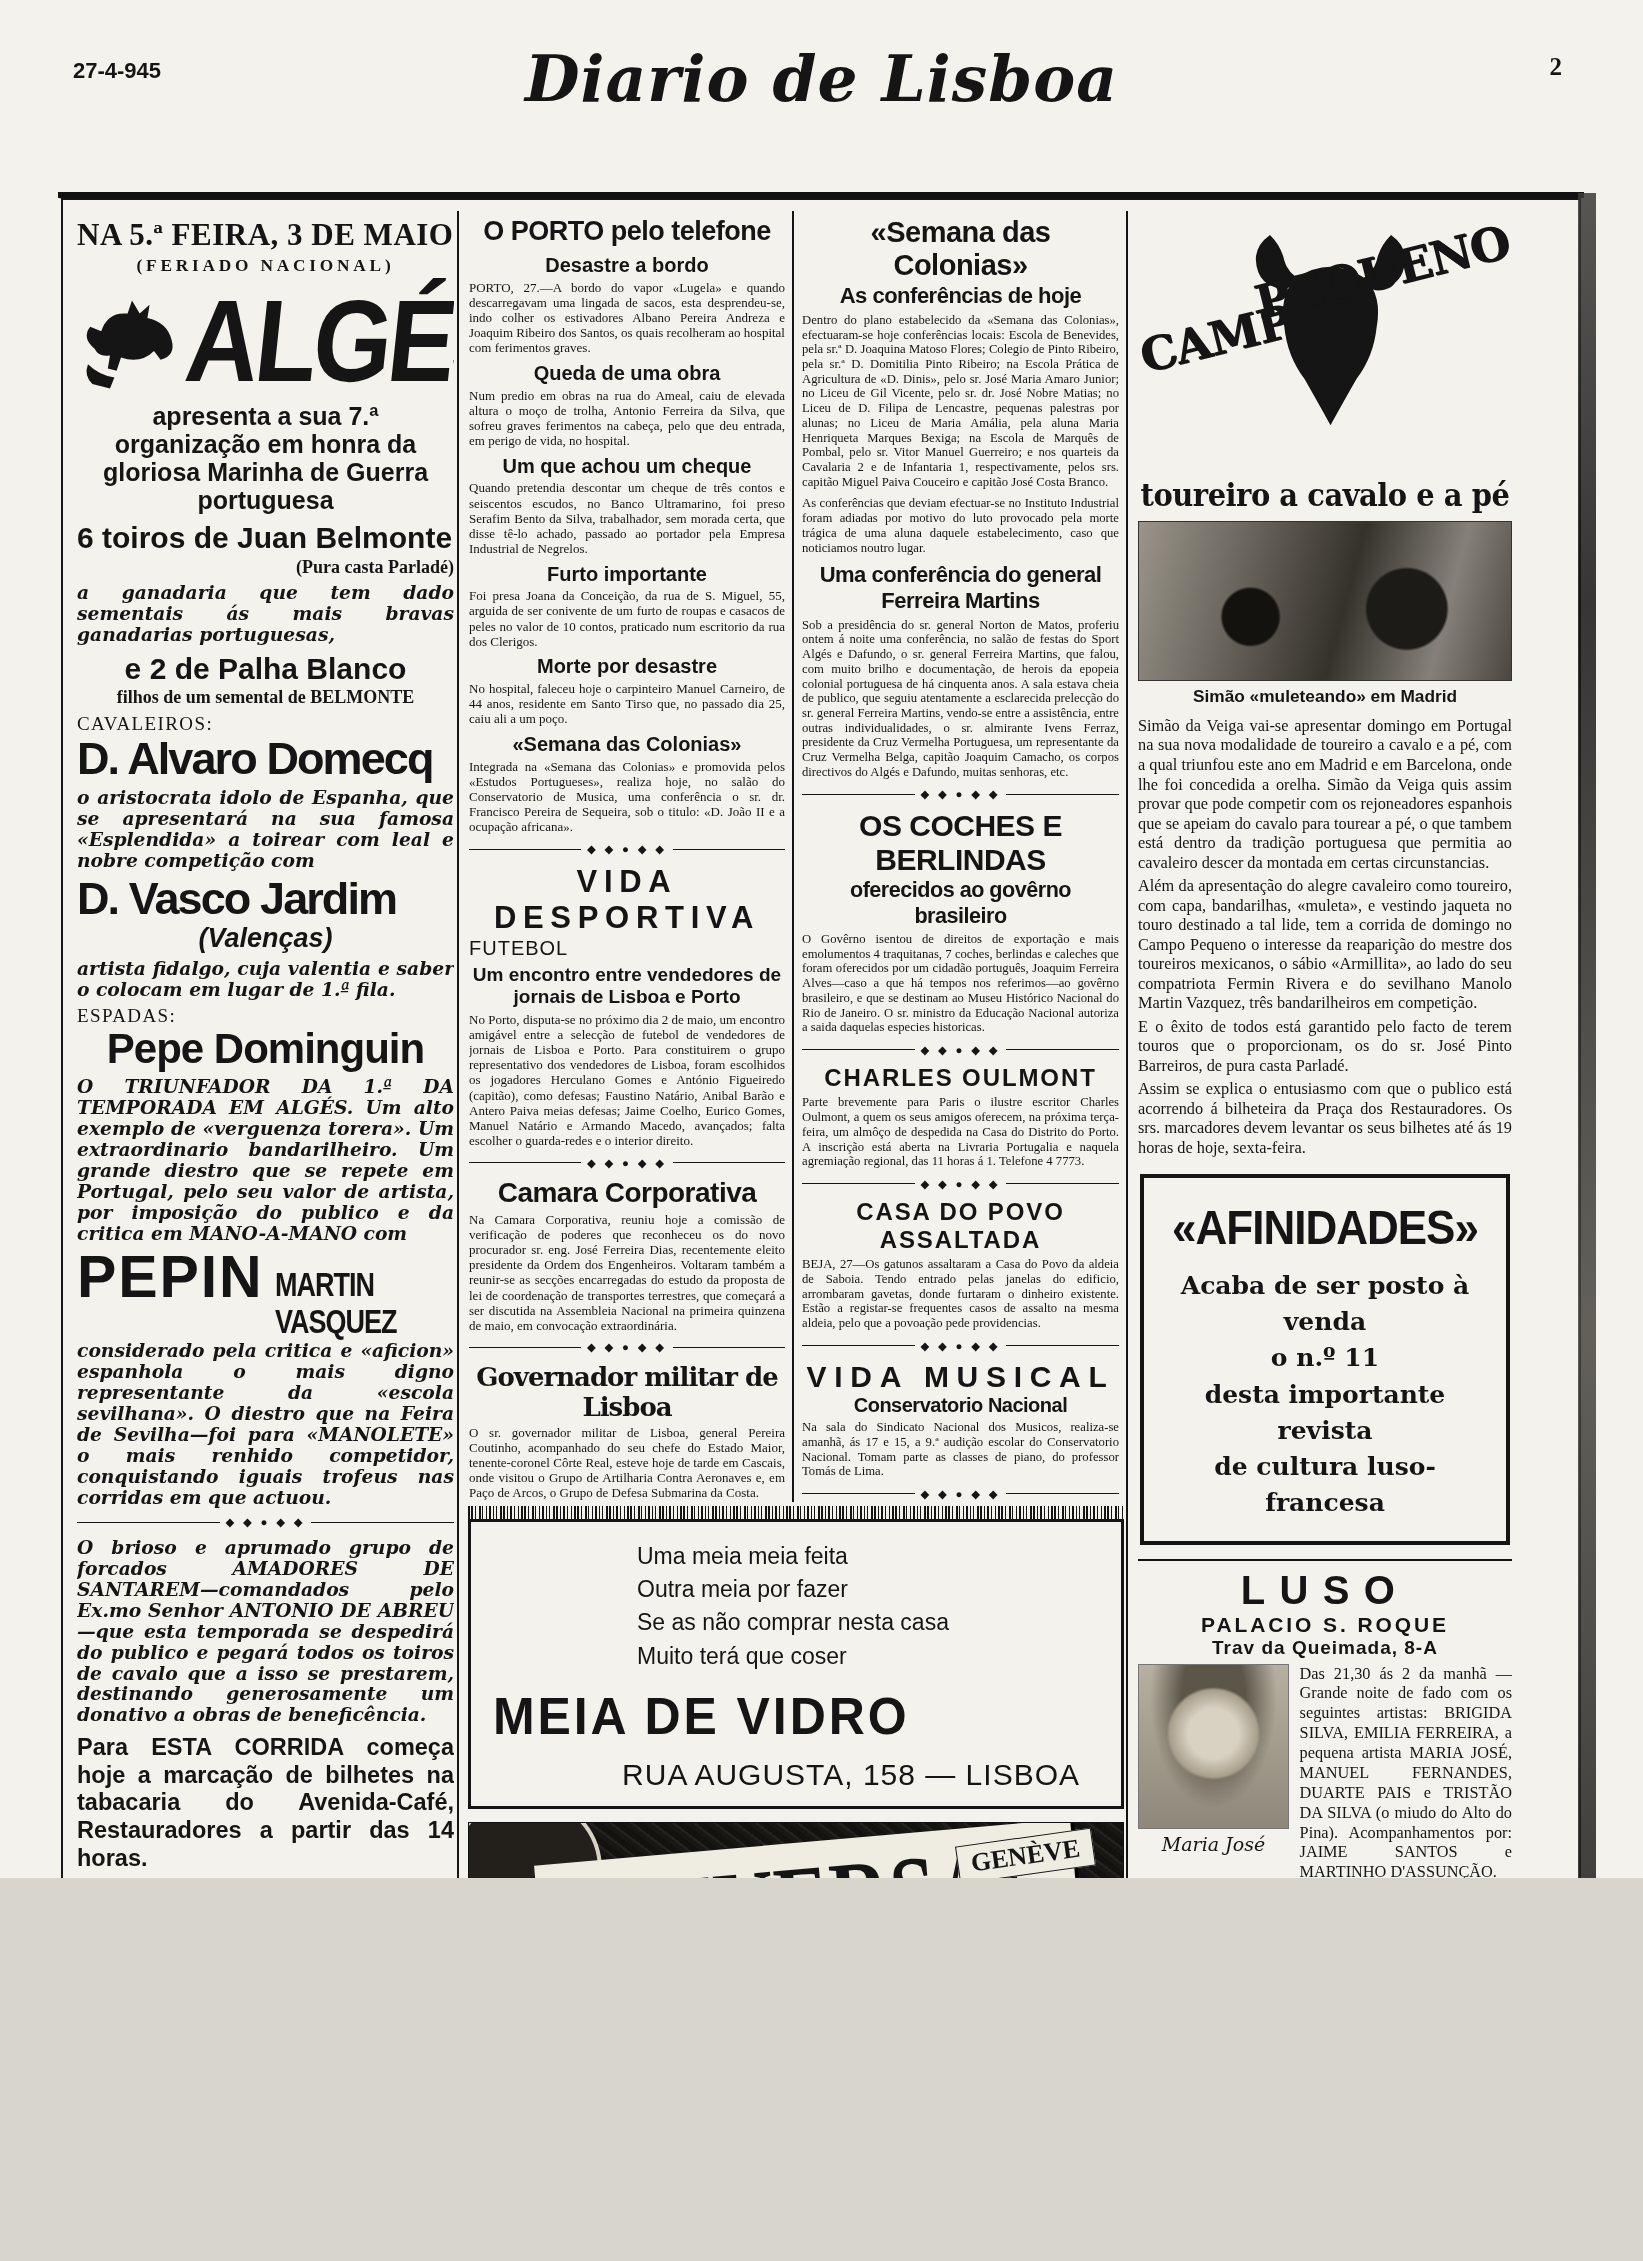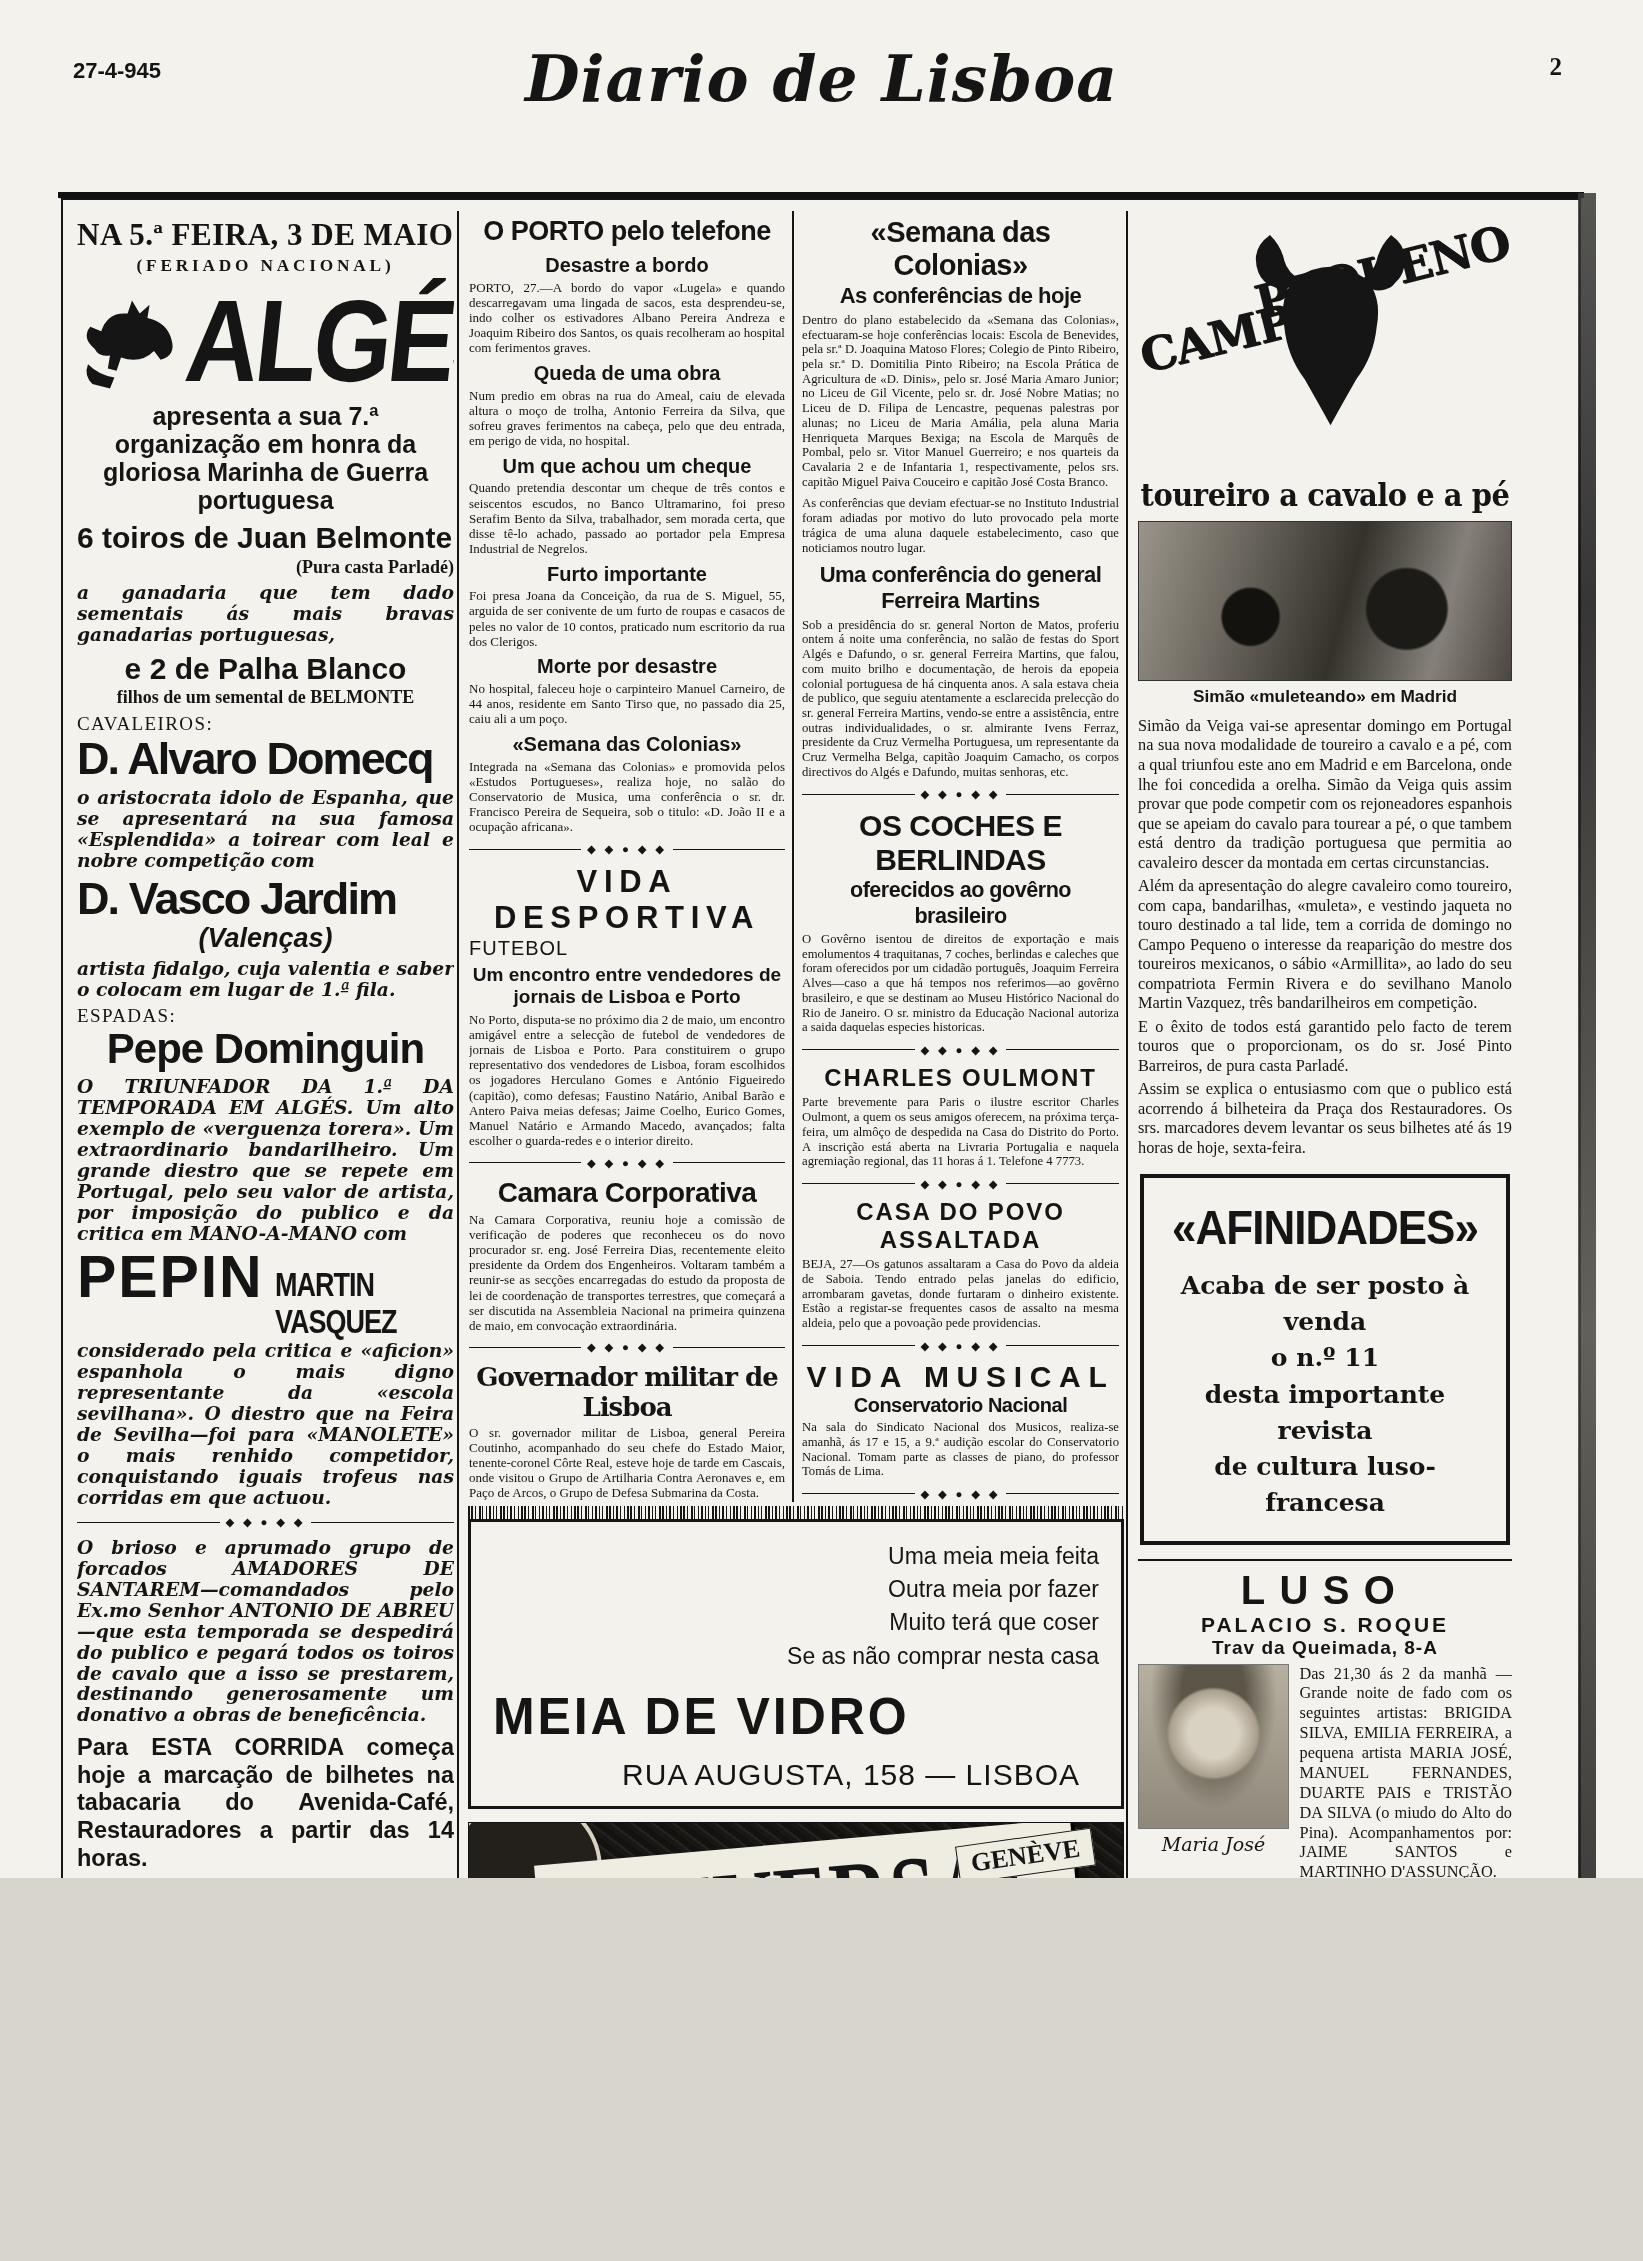--- a/index.html
+++ b/index.html
@@ -113,21 +113,21 @@
   .luso-flex{display:flex;gap:10.6px;}
   .mj{flex:0 0 149px;}
   .mj-photo{width:149px;height:163px;border:0.5px solid #777;
      background:radial-gradient(ellipse 42% 38% at 50% 42%, #d9d2c2 0 40%, #a99f8d 70%, transparent 75%),
      radial-gradient(ellipse at 50% 20%, #5c5648 0 30%, transparent 60%),
      linear-gradient(180deg,#b7b0a1,#8f887a);}
   .mj-cap{font-family:"DejaVu Serif",serif;font-style:italic;font-size:19px;text-align:center;margin-top:4.8px;}
   .luso-p{flex:1;font-size:16.3px;line-height:1.22;text-align:justify;}
   
   .meia{border:3.4px solid #151515;padding:17.3px 22px 14.4px;background:#f4f2ec;}
-  .meia-verse{font-family:"Liberation Sans",sans-serif;font-size:23px;line-height:1.45;margin-left:144px;text-align:right;}
+  .meia-verse{font-family:"Liberation Sans",sans-serif;font-size:23px;line-height:1.45;margin-left:144px;}
   .meia-title{font-family:"Liberation Sans",sans-serif;font-weight:900;font-size:50px;letter-spacing:2.9px;margin-top:14.4px;transform:scaleY(1.05);}
   .meia-addr{font-family:"Liberation Sans",sans-serif;font-size:30px;letter-spacing:1px;text-align:right;margin:12.5px 19px 0 0;}
   .univ{position:relative;margin-top:12.5px;height:307px;background:
         radial-gradient(circle at 8% 12%, #3a3a3a 0 6%, transparent 7%),
         repeating-linear-gradient(37deg,#181715 0 4.3px,#24221e 4.3px 6.7px,#14120f 6.7px 12.5px);
         overflow:hidden;border:1.4px solid #111;}
   .univ-clock{position:absolute;left:-19px;top:-29px;width:144px;height:144px;border-radius:50%;
         border:4.8px solid #d8d2c4;background:#23201c;color:#e8e2d4;}
   .univ-clock span{position:absolute;left:50%;top:8.6px;transform:translateX(-50%);font-size:19px;font-family:"Liberation Serif",serif;}
   .univ-panel{position:absolute;left:72px;top:19px;width:509px;height:173px;background:#efece2;transform:rotate(-5deg);
@@ -348,22 +348,22 @@
       </div>
     </div>
   </div>
 
   <div class="center-ads">
     <div class="barcode"></div>
     <div class="meia">
       <div class="meia-verse">
         <div>Uma meia meia feita</div>
         <div>Outra meia por fazer</div>
+        <div>Se as não comprar nesta casa</div>
         <div>Muito terá que coser</div>
-        <div>Se as não comprar nesta casa</div>
       </div>
       <div class="meia-title">MEIA DE VIDRO</div>
       <div class="meia-addr">RUA AUGUSTA, 158 — LISBOA</div>
     </div>
 
     <div class="univ">
       <div class="univ-clock">
           <span>XII</span>
         </div>
       <div class="univ-panel">

